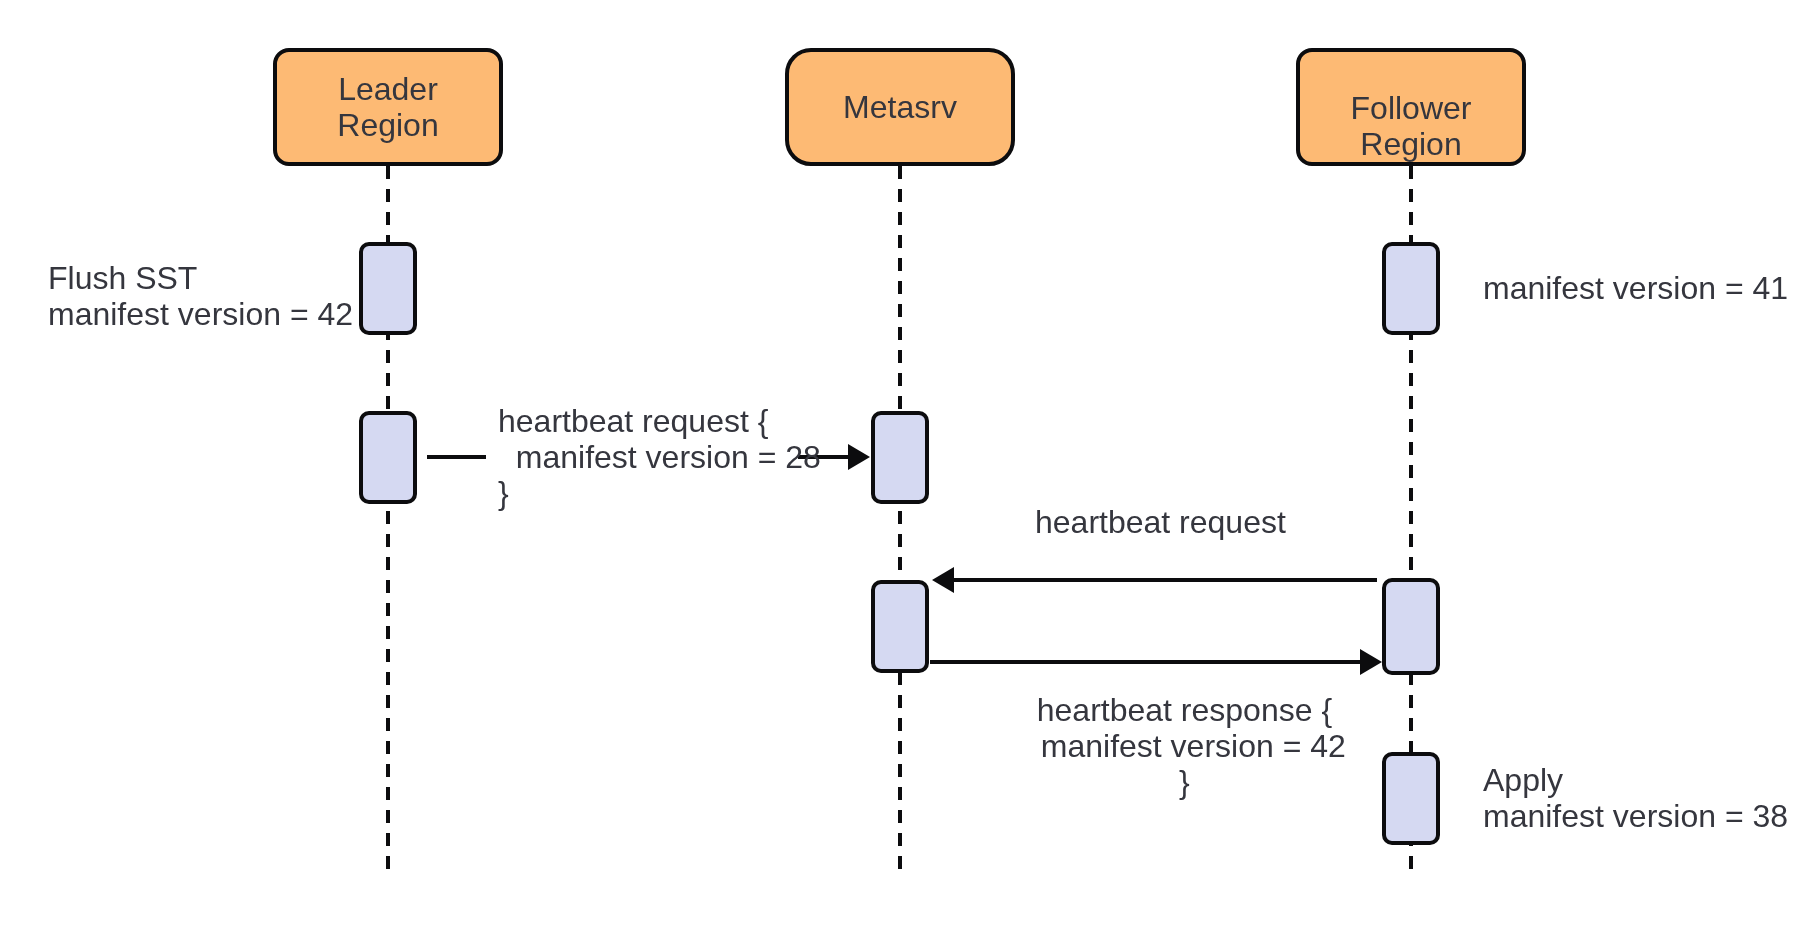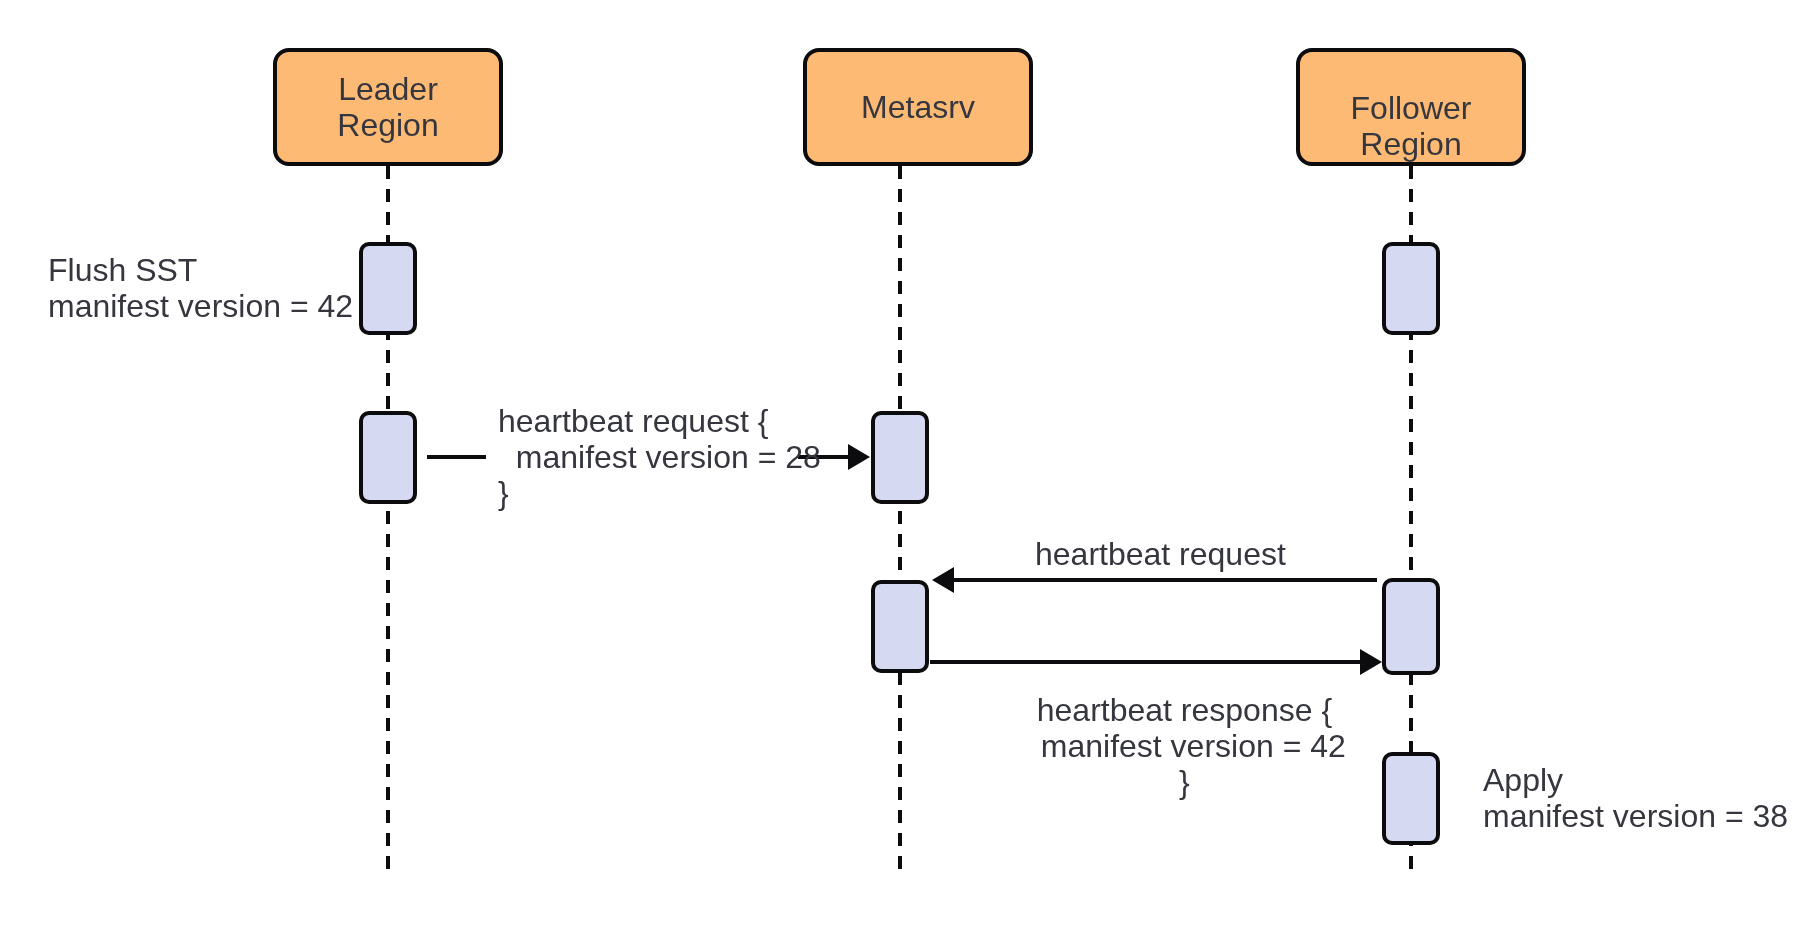--- a/index.html
+++ b/index.html
@@ -40,42 +40,43 @@
     <polygon points="932,580 954,567 954,593" fill="#0c0c0e"></polygon>
 
     <line x1="930" y1="662" x2="1362" y2="662" stroke="#0c0c0e" stroke-width="4"></line>
     <polygon points="1382,662 1360,649 1360,675" fill="#0c0c0e"></polygon>
   </svg>
 
   <div class="participant" style="left:273px;">
     <span>Leader
 Region</span>
   </div>
-  <div class="participant" style="left:803px;">
+  <div class="participant" style="left:785px;border-radius:26px;">
     <span>Metasrv</span>
   </div>
   <div class="participant" style="left:1296px;align-items:flex-end;">
     <span>Follower
 Region</span>
   </div>
 
   <div class="activation" style="left:359px;top:242px;height:93px;"></div>
   <div class="activation" style="left:359px;top:411px;height:93px;"></div>
   <div class="activation" style="left:871px;top:411px;height:93px;"></div>
   <div class="activation" style="left:871px;top:580px;height:93px;"></div>
   <div class="activation" style="left:1382px;top:242px;height:93px;"></div>
   <div class="activation" style="left:1382px;top:578px;height:97px;"></div>
   <div class="activation" style="left:1382px;top:752px;height:93px;"></div>
 
-  <div class="note" style="left:48px;top:252px;">Flush SST
+  <div class="note" style="left:48px;top:260px;">Flush SST
 manifest version = 42</div>
+  <div class="note" style="left:1483px;top:270px;">manifest version = 41</div>
   <div class="note" style="left:1483px;top:762px;">Apply
 manifest version = 38</div>
 
   <div class="msg-label" style="left:498px;top:403px;">heartbeat request {
   manifest version = 28
 }</div>
-  <div class="msg-label" style="left:1035px;top:536px;">heartbeat request</div>
+  <div class="msg-label" style="left:1035px;top:504px;">heartbeat request</div>
   <div class="msg-label" style="left:1023px;top:692px;text-align:center;">heartbeat response {
   manifest version = 42
 }</div>
 
 </div>
 
 </body></html>

